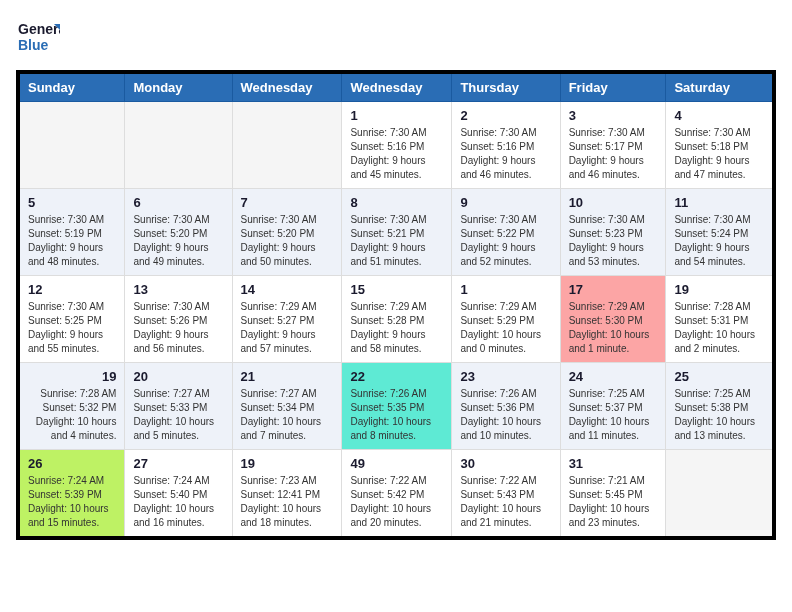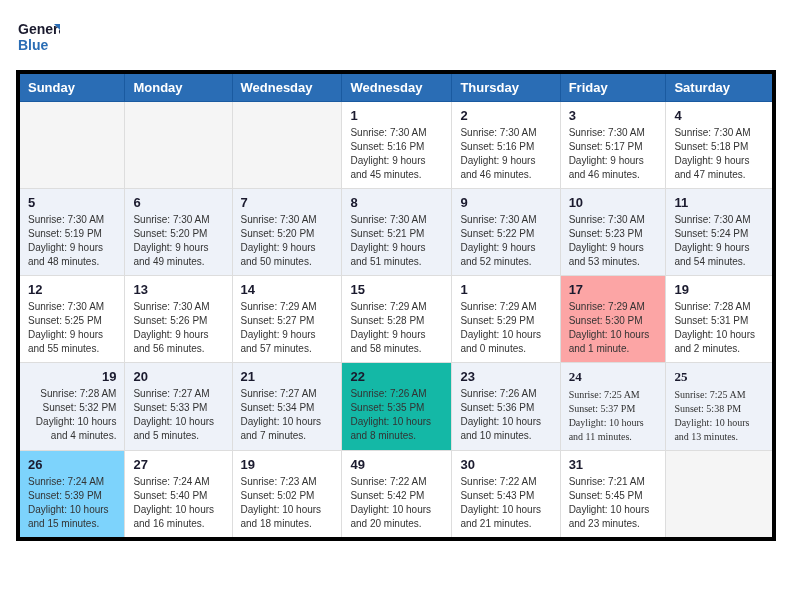--- a/index.html
+++ b/index.html
@@ -255,68 +255,68 @@
 Daylight: 10 hours
 and 5 minutes.</div>
         </td>
         <td style="background: rgb(238, 242, 249);">
           <div class="day-number">21</div>
           <div class="day-info" style="white-space: pre-line;">Sunrise: 7:27 AM
 Sunset: 5:34 PM
 Daylight: 10 hours
 and 7 minutes.</div>
         </td>
-        <td style="background: #14b8a6;">
+        <td style="background: #5eead4;">
           <div class="day-number">22</div>
           <div class="day-info" style="white-space: pre-line;">Sunrise: 7:26 AM
 Sunset: 5:35 PM
 Daylight: 10 hours
 and 8 minutes.</div>
         </td>
         <td style="background: rgb(238, 242, 249);">
           <div class="day-number">23</div>
           <div class="day-info" style="white-space: pre-line;">Sunrise: 7:26 AM
 Sunset: 5:36 PM
 Daylight: 10 hours
 and 10 minutes.</div>
         </td>
-        <td style="background: rgb(238, 242, 249); font-family: Liberation Serif, serif;">
+        <td style="background: rgb(238, 242, 249);">
           <div class="day-number">24</div>
           <div class="day-info" style="white-space: pre-line;">Sunrise: 7:25 AM
 Sunset: 5:37 PM
 Daylight: 10 hours
 and 11 minutes.</div>
         </td>
-        <td style="background: rgb(238, 242, 249); font-family: Liberation Serif, serif;">
+        <td style="background: rgb(238, 242, 249);">
           <div class="day-number">25</div>
           <div class="day-info" style="white-space: pre-line;">Sunrise: 7:25 AM
 Sunset: 5:38 PM
 Daylight: 10 hours
 and 13 minutes.</div>
         </td>
       </tr>
       <tr>
-        <td style="background: #7dd3fc;">
+        <td style="background: #bef264;">
           <div class="day-number">26</div>
           <div class="day-info" style="white-space: pre-line;">Sunrise: 7:24 AM
 Sunset: 5:39 PM
 Daylight: 10 hours
 and 15 minutes.</div>
         </td>
         <td style="background: rgb(255, 255, 255);">
           <div class="day-number">27</div>
           <div class="day-info" style="white-space: pre-line;">Sunrise: 7:24 AM
 Sunset: 5:40 PM
 Daylight: 10 hours
 and 16 minutes.</div>
         </td>
         <td style="background: rgb(255, 255, 255);">
           <div class="day-number">19</div>
           <div class="day-info" style="white-space: pre-line;">Sunrise: 7:23 AM
-Sunset: 5:02 PM
+Sunset: 12:41 PM
 Daylight: 10 hours
 and 18 minutes.</div>
         </td>
         <td style="background: rgb(255, 255, 255);">
           <div class="day-number">49</div>
           <div class="day-info" style="white-space: pre-line;">Sunrise: 7:22 AM
 Sunset: 5:42 PM
 Daylight: 10 hours
 and 20 minutes.</div>
         </td>

